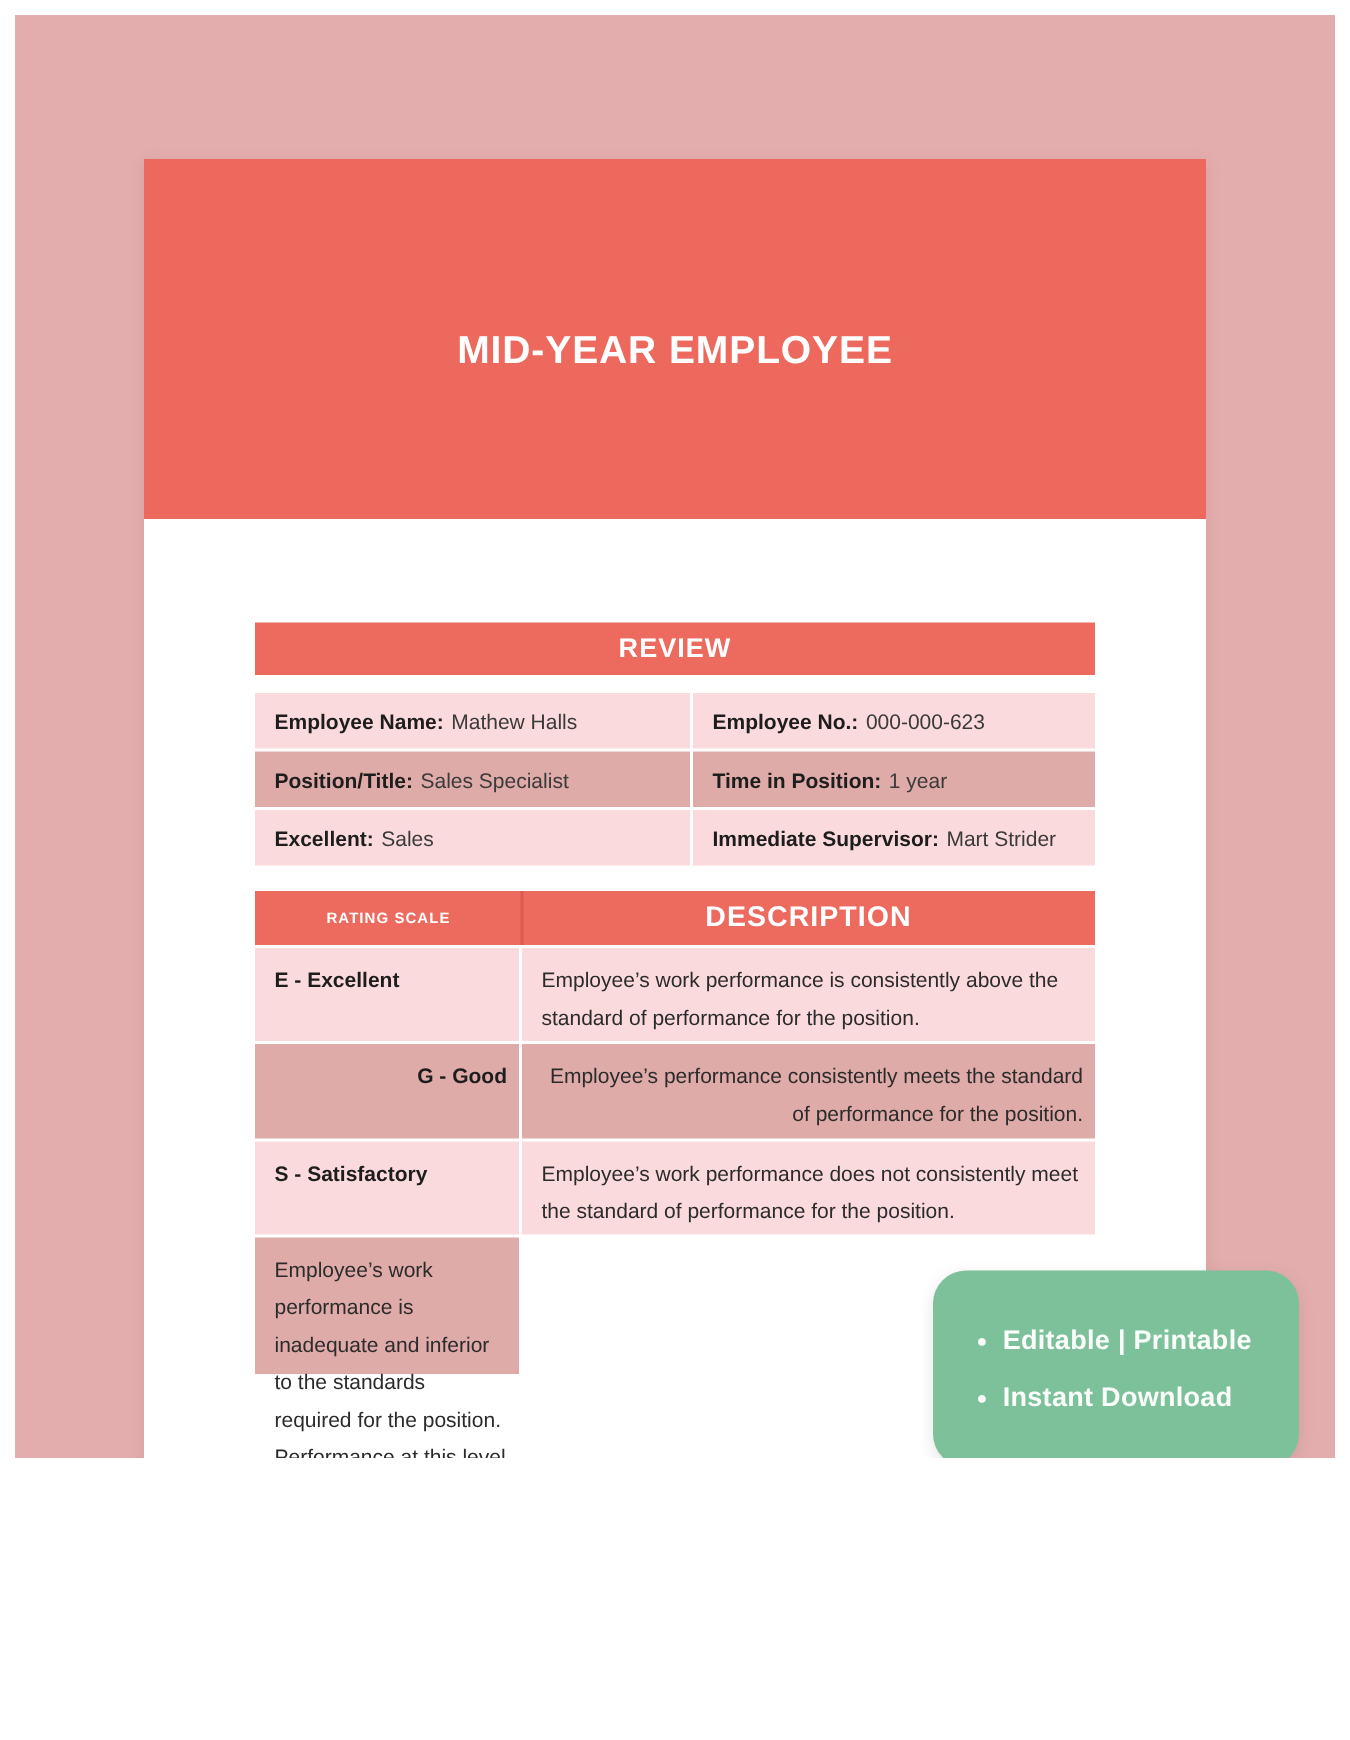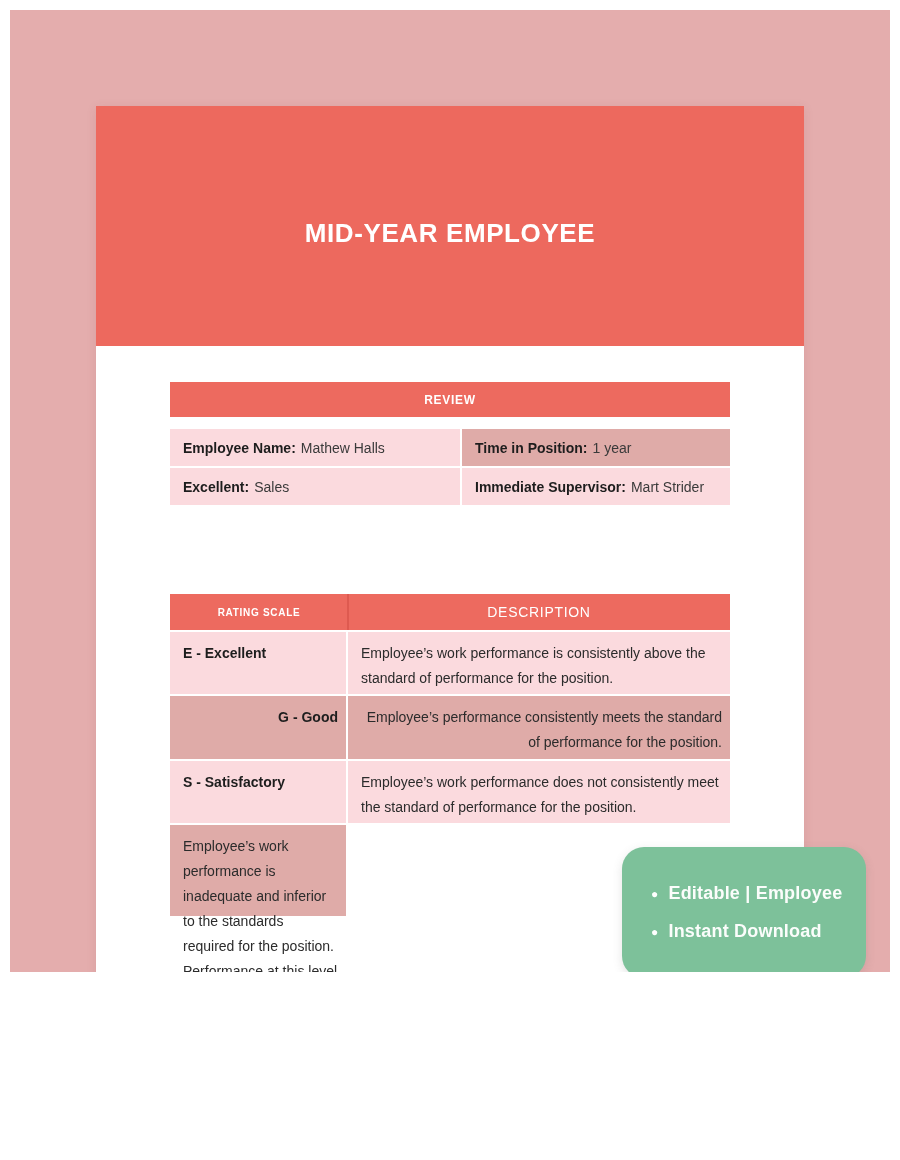--- a/index.html
+++ b/index.html
@@ -7,32 +7,32 @@
   .frame { position: absolute; left: 0; top: 0; width: 900px; height: 972px; background: #ffffff; overflow: hidden; }
   .canvas { position: absolute; left: 10px; top: 10px; width: 880px; height: 1140px; background: #e4adad; }
 
   
   .doc-page { position: absolute; left: 96px; top: 106px; width: 708px; height: 916px; background: #ffffff; box-shadow: 0 2px 10px rgba(120,60,60,0.10); }
   .doc-header { position: absolute; left: 0; top: 0; width: 708px; height: 240px; background: #ed695e; display: flex; flex-direction: column; align-items: center; justify-content: center; padding-top: 14px; }
   .doc-title { color: #ffffff; font-weight: bold; font-size: 26px; line-height: 36px; letter-spacing: 0.6px; text-align: center; }
 
   
   .review-table { position: absolute; left: 74px; top: 276px; width: 560px; }
-  .tbl-caption { height: 35px; background: #ed6a5f; color: #ffffff; font-weight: bold; font-size: 12px; letter-spacing: 0.7px; display: flex; align-items: center; justify-content: center; }
+  .tbl-caption { height: 35px; background: #ed6a5f; color: #ffffff; font-weight: bold; font-size: 18px; letter-spacing: 0.7px; display: flex; align-items: center; justify-content: center; margin-top: 33px; }
   .review-grid { display: grid; grid-template-columns: 290px 268px; gap: 2px; margin-top: 12px; }
   .cell { height: 37px; display: flex; align-items: center; padding-left: 13px; font-size: 14px; color: #3a3a3a; white-space: nowrap; overflow: hidden; }
   .cell b { color: #1d1d1d; margin-right: 5px; }
   .shade-light { background: #fbdade; }
   .shade-dark { background: #dfaba8; }
 
   
   .rating-table { position: absolute; left: 74px; top: 488px; width: 560px; }
   .rating-head { height: 36px; background: #ed6a5f; display: flex; position: relative; }
   .rating-head .hcol1 { width: 178px; display: flex; align-items: center; justify-content: center; color: #fff; font-weight: bold; font-size: 10px; letter-spacing: 0.7px; }
-  .rating-head .hcol2 { flex: 1; display: flex; align-items: center; justify-content: center; color: #fff; font-weight: normal; font-size: 14px; letter-spacing: 0.7px; }
+  .rating-head .hcol2 { flex: 1; display: flex; align-items: center; justify-content: center; color: #fff; font-weight: bold; font-size: 19px; letter-spacing: 0.7px; }
   .rating-head .hdiv { position: absolute; left: 177px; top: 0; width: 2px; height: 36px; background: #de5a50; }
   .rating-grid { display: grid; grid-template-columns: 176px 382px; gap: 2px; margin-top: 2px; }
   .rcell { padding: 9px 8px 9px 13px; font-size: 14px; color: #2b2b2b; line-height: 25px; }
   .rcell.rating { font-weight: bold; color: #1d1d1d; }
   .h2l { height: 62px; } .h2lb { height: 63px; text-align: right; } .h3l { height: 91px; }
 
   
   .ribbon { position: absolute; left: 622px; top: 847px; width: 244px; height: 131px; background: #7dc19a; border-radius: 22px; display: flex; flex-direction: column; justify-content: center; gap: 17px; padding-left: 29px; box-shadow: 0 3px 10px rgba(100,100,100,0.18); z-index: 5; }
   .ribbon-line { display: flex; align-items: center; color: #fbfdfb; font-weight: bold; font-size: 18px; letter-spacing: 0.2px; }
   .ribbon-bullet { font-size: 12px; margin-right: 10px; color: #ffffff; }
@@ -62,21 +62,29 @@
       </div>
 
       <div class="review-table">
         <div class="tbl-caption">REVIEW</div>
         <div class="review-grid">
 
           <div class="cell shade-light">
             <b>Employee Name:</b>
             <span>Mathew Halls</span>
           </div>
+          <div class="cell shade-light">
+            <b>Employee No.:</b>
+            <span>000-000-623</span>
+          </div>
 
+          <div class="cell shade-dark">
+            <b>Position/Title:</b>
+            <span>Sales Specialist</span>
+          </div>
           <div class="cell shade-dark">
             <b>Time in Position:</b>
             <span>1 year</span>
           </div>
 
           <div class="cell shade-light">
             <b>Excellent:</b>
             <span>Sales</span>
           </div>
           <div class="cell shade-light">
@@ -105,21 +113,21 @@
           <div class="rcell shade-light h2l">Employee’s work performance does not consistently meet the standard of performance for the position.</div>
 
           <div class="rcell shade-dark h3l">Employee’s work performance is inadequate and inferior to the standards required for the position. Performance at this level cannot be allowed to continue.</div>
         </div>
       </div>
     </div>
 
     <div class="ribbon" style="left:612px; top:837px;">
       <div class="ribbon-line">
         <span class="ribbon-bullet">●</span>
-        <span>Editable | Employee</span>
+        <span>Editable | Printable</span>
       </div>
       <div class="ribbon-line">
         <span class="ribbon-bullet">●</span>
         <span>Instant Download</span>
       </div>
     </div>
 
     <div class="word-icon" style="left:89px; top:1038px;">
       <div class="word-bands">
         <div class="wb1"></div>

